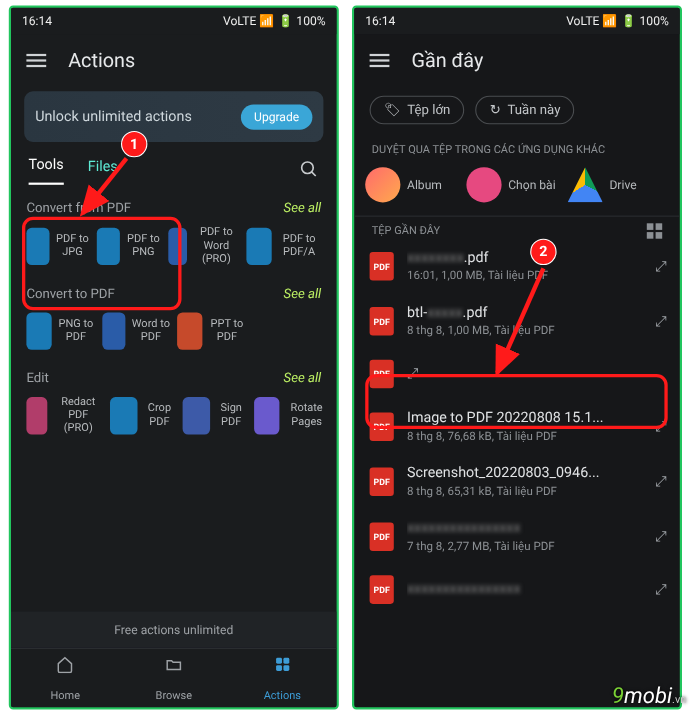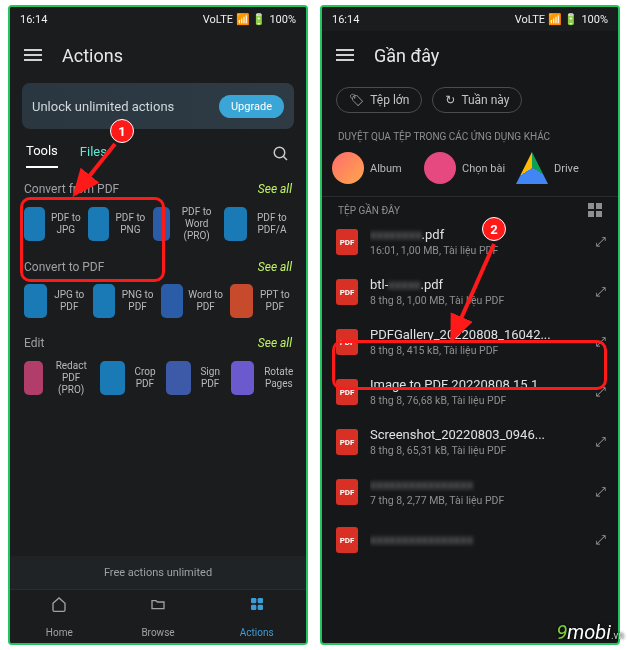--- a/index.html
+++ b/index.html
@@ -225,24 +225,20 @@
   </div>
 
   <div class="section">
     <div class="sechead">
       <span>Convert to PDF</span>
       <span class="seeall">See all</span>
     </div>
     <div class="toolgrid">
       <div class="tool">
           <div class="toolicon"></div>
-          <span>JPG to PDF</span>
-        </div>
-      <div class="tool">
-          <div class="toolicon"></div>
           <span>PNG to PDF</span>
         </div>
       <div class="tool">
           <div class="toolicon word"></div>
           <span>Word to PDF</span>
         </div>
       <div class="tool">
           <div class="toolicon ppt"></div>
           <span>PPT to PDF</span>
         </div>
@@ -385,24 +381,20 @@
       <div class="filerow">
         <div class="pdfbadge">PDF</div>
         <div class="fileinfo">
           <div class="filename">btl-<span class="blur">xxxxx</span>.pdf</div>
           <div class="filemeta">8 thg 8, 1,00 MB, Tài liệu PDF</div>
         </div>
         <div class="expand">⤢</div>
       </div>
       <div class="filerow">
         <div class="pdfbadge">PDF</div>
-        <div class="fileinfo">
-          <div class="filename">PDFGallery_20220808_16042...</div>
-          <div class="filemeta">8 thg 8, 415 kB, Tài liệu PDF</div>
-        </div>
         <div class="expand">⤢</div>
       </div>
       <div class="filerow">
         <div class="pdfbadge">PDF</div>
         <div class="fileinfo">
           <div class="filename">Image to PDF 20220808 15.1...</div>
           <div class="filemeta">8 thg 8, 76,68 kB, Tài liệu PDF</div>
         </div>
         <div class="expand">⤢</div>
       </div>

